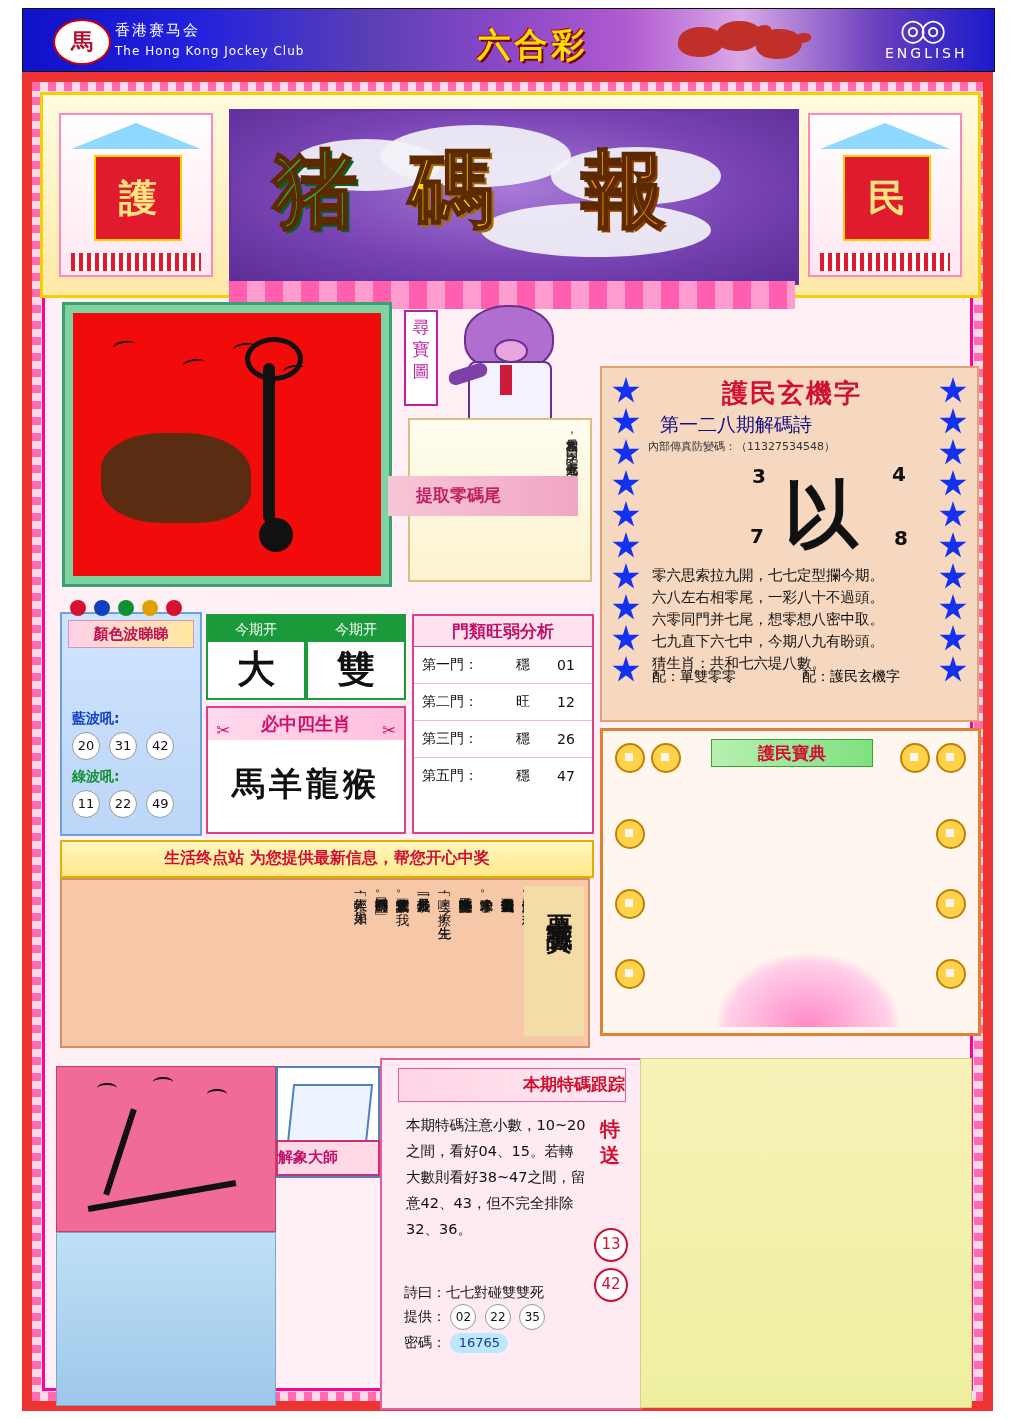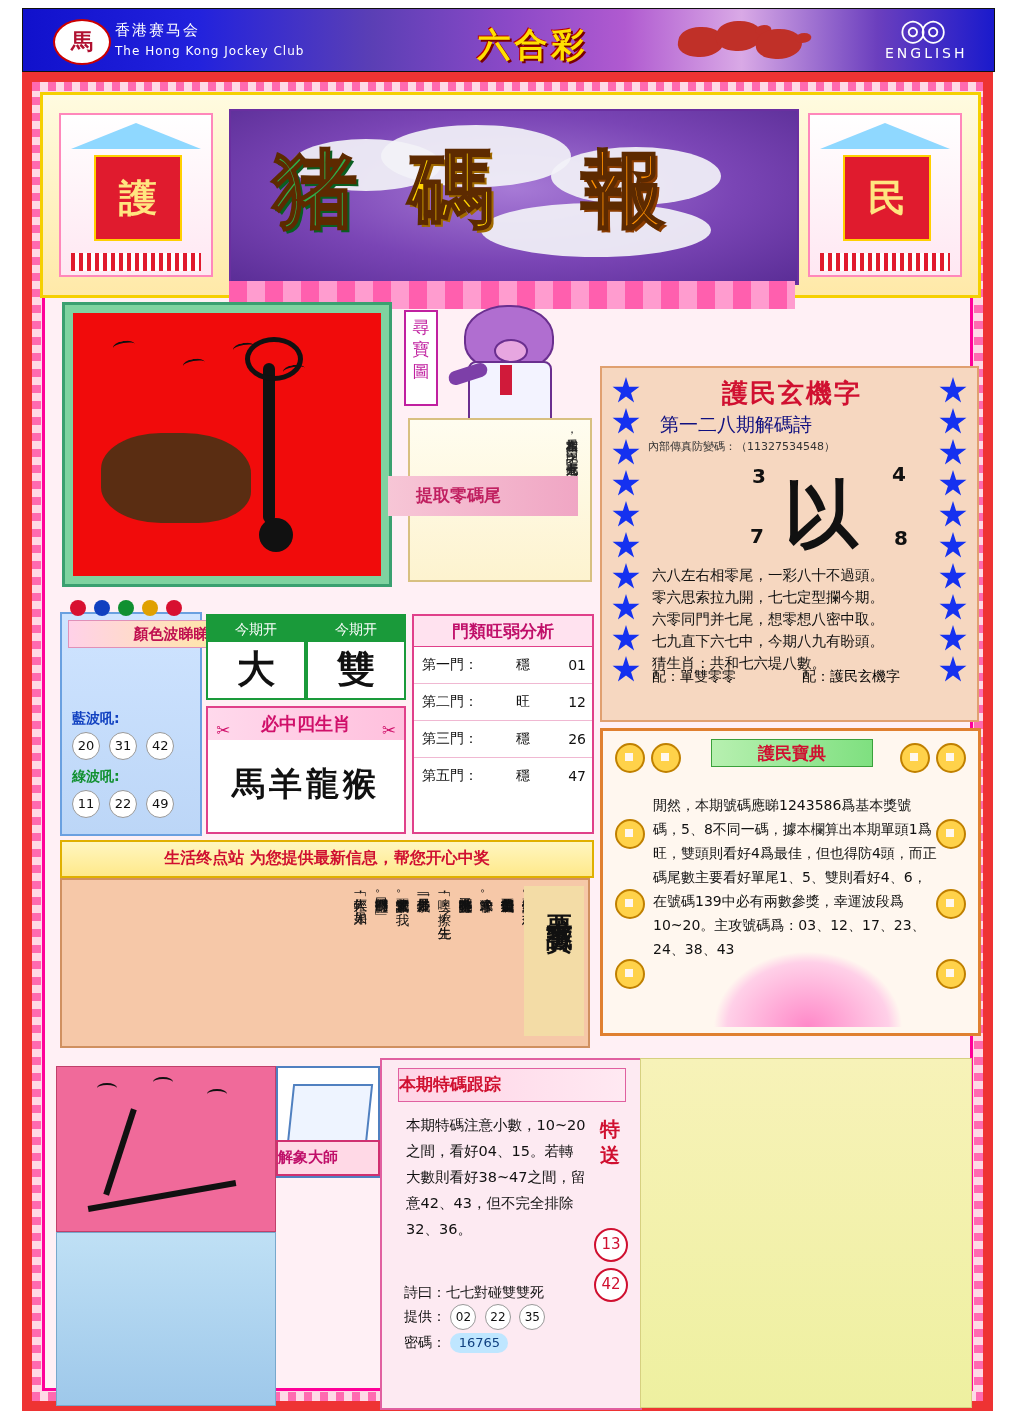--- a/index.html
+++ b/index.html
@@ -180,21 +180,21 @@
   .pair .r{position:absolute;left:150px;}
 
   
   .wavebox{
     position:absolute;left:60px;top:612px;width:138px;height:220px;
     background:linear-gradient(180deg,#cfe4ff,#bcd6f7);border:2px solid #6aa0e0;
   }
   .wave-title{
     position:absolute;left:6px;top:6px;width:124px;height:26px;
     background:linear-gradient(90deg,#ffd1e8,#ffe9a0);border:1px solid #e090b8;
-    text-align:center;font-size:15px;color:#c01050;line-height:26px;font-weight:bold;padding-left:40px;
+    text-align:center;font-size:15px;color:#c01050;line-height:26px;font-weight:bold;
   }
   .balls-deco{position:absolute;left:8px;top:-14px;}
   .ball-s{display:inline-block;width:16px;height:16px;border-radius:50%;margin-right:3px;}
   .wrow{position:absolute;left:10px;width:120px;}
   .wlabel{font-size:14px;font-weight:bold;}
   .r1{top:38px;}.r2{top:96px;}.r3{top:154px;}
   .wnums{margin-top:4px;}
   .ball{
     display:inline-block;width:26px;height:26px;border-radius:50%;
     background:#fff;border:1px solid #999;text-align:center;line-height:26px;
@@ -223,21 +223,21 @@
 
   
   .menlei{
     position:absolute;left:412px;top:614px;width:178px;height:216px;
     background:#fff;border:2px solid #e0408a;
   }
   .menlei .hd{height:30px;background:#ffe2ef;color:#c0106a;font-size:17px;text-align:center;line-height:30px;font-weight:bold;border-bottom:1px solid #e0408a;}
   .mrow{display:flex;height:36px;align-items:center;border-bottom:1px solid #f0b8d2;font-size:14px;color:#111;}
   .mrow .k{width:78px;padding-left:8px;}
   .mrow .s{width:46px;text-align:center;}
-  .mrow .n{width:40px;text-align:right;}
+  .mrow .n{width:40px;text-align:center;}
 
   
   .baodian{
     position:absolute;left:600px;top:728px;width:375px;height:302px;
     background:#fff7ef;border:3px solid #e08030;
   }
   .coin{position:absolute;width:26px;height:26px;border-radius:50%;background:#ffd24a;border:2px solid #c08000;}
   .coin:after{content:"";position:absolute;left:8px;top:8px;width:8px;height:8px;background:#fff7ef;}
   .bd-title{
     position:absolute;left:108px;top:8px;width:160px;height:26px;
@@ -301,21 +301,21 @@
   }
 
   
   .tema{
     position:absolute;left:380px;top:1058px;width:258px;height:348px;
     background:#fdeaf2;border:2px solid #e060a0;
   }
   .tema-title{
     position:absolute;left:16px;top:8px;width:226px;height:32px;
     background:linear-gradient(90deg,#ffd4e6,#ffe9f2);border:1px solid #e060a0;
-    color:#d01030;font-size:17px;font-weight:bold;text-align:left;line-height:30px;
+    color:#d01030;font-size:17px;font-weight:bold;text-align:right;line-height:30px;
   }
   .tema-body{
     position:absolute;left:24px;top:52px;width:180px;font-size:14.5px;line-height:26px;color:#111;
   }
   .te-send{
     position:absolute;right:18px;top:56px;width:24px;
     font-size:20px;font-weight:bold;color:#d01030;text-align:center;line-height:26px;
   }
   .circ{
     position:absolute;right:12px;width:30px;height:30px;border-radius:50%;
@@ -439,22 +439,22 @@
     </div>
     <h2>護民玄機字</h2>
     <div class="sub">第一二八期解碼詩</div>
     <div class="note">內部傳真防變碼：（11327534548）</div>
     <div class="cnum n3">3</div>
     <div class="cnum n4">4</div>
     <div class="big-word">以</div>
     <div class="cnum n7">7</div>
     <div class="cnum n8">8</div>
     <div class="poem">
+      <div>零六思索拉九開，七七定型攔今期。</div>
       <div>六八左右相零尾，一彩八十不過頭。</div>
-      <div>零六思索拉九開，七七定型攔今期。</div>
       <div>六零同門并七尾，想零想八密中取。</div>
       <div>七九直下六七中，今期八九有盼頭。</div>
       <div>猜生肖：共和七六堤八數。</div>
     </div>
     <div class="pair">
       <span class="l">配：單雙零零</span>
       <span class="r">配：護民玄機字</span>
     </div>
   </div>
 
@@ -534,21 +534,20 @@
     <div class="coin" style="left:48px;top:12px;"></div>
     <div class="coin" style="right:48px;top:12px;"></div>
     <div class="coin" style="right:12px;top:12px;"></div>
     <div class="coin" style="left:12px;top:88px;"></div>
     <div class="coin" style="right:12px;top:88px;"></div>
     <div class="coin" style="left:12px;top:158px;"></div>
     <div class="coin" style="right:12px;top:158px;"></div>
     <div class="coin" style="left:12px;top:228px;"></div>
     <div class="coin" style="right:12px;top:228px;"></div>
     <div class="bd-title">護民寶典</div>
-    <div class="bd-text">閒然，本期號碼應睇1243586爲基本獎號碼，5、8不同一碼，據本欄算出本期單頭1爲旺，雙頭則看好4爲最佳，但也得防4頭，而正碼尾數主要看好單尾1、5、雙則看好4、6，在號碼139中必有兩數參獎，幸運波段爲10~20。主攻號碼爲：03、12、17、23、24、38、43</div>
     <div class="lotus"></div>
   </div>
 
   <div class="life-banner">生活终点站 为您提供最新信息，帮您开心中奖</div>
 
   <div class="story">
     <div class="story-tbg"></div>
     <div class="story-title">要求誠實</div>
     <div class="col">你想在這裏做事」</div>
     <div class="col">老板說，「有一件事</div>

